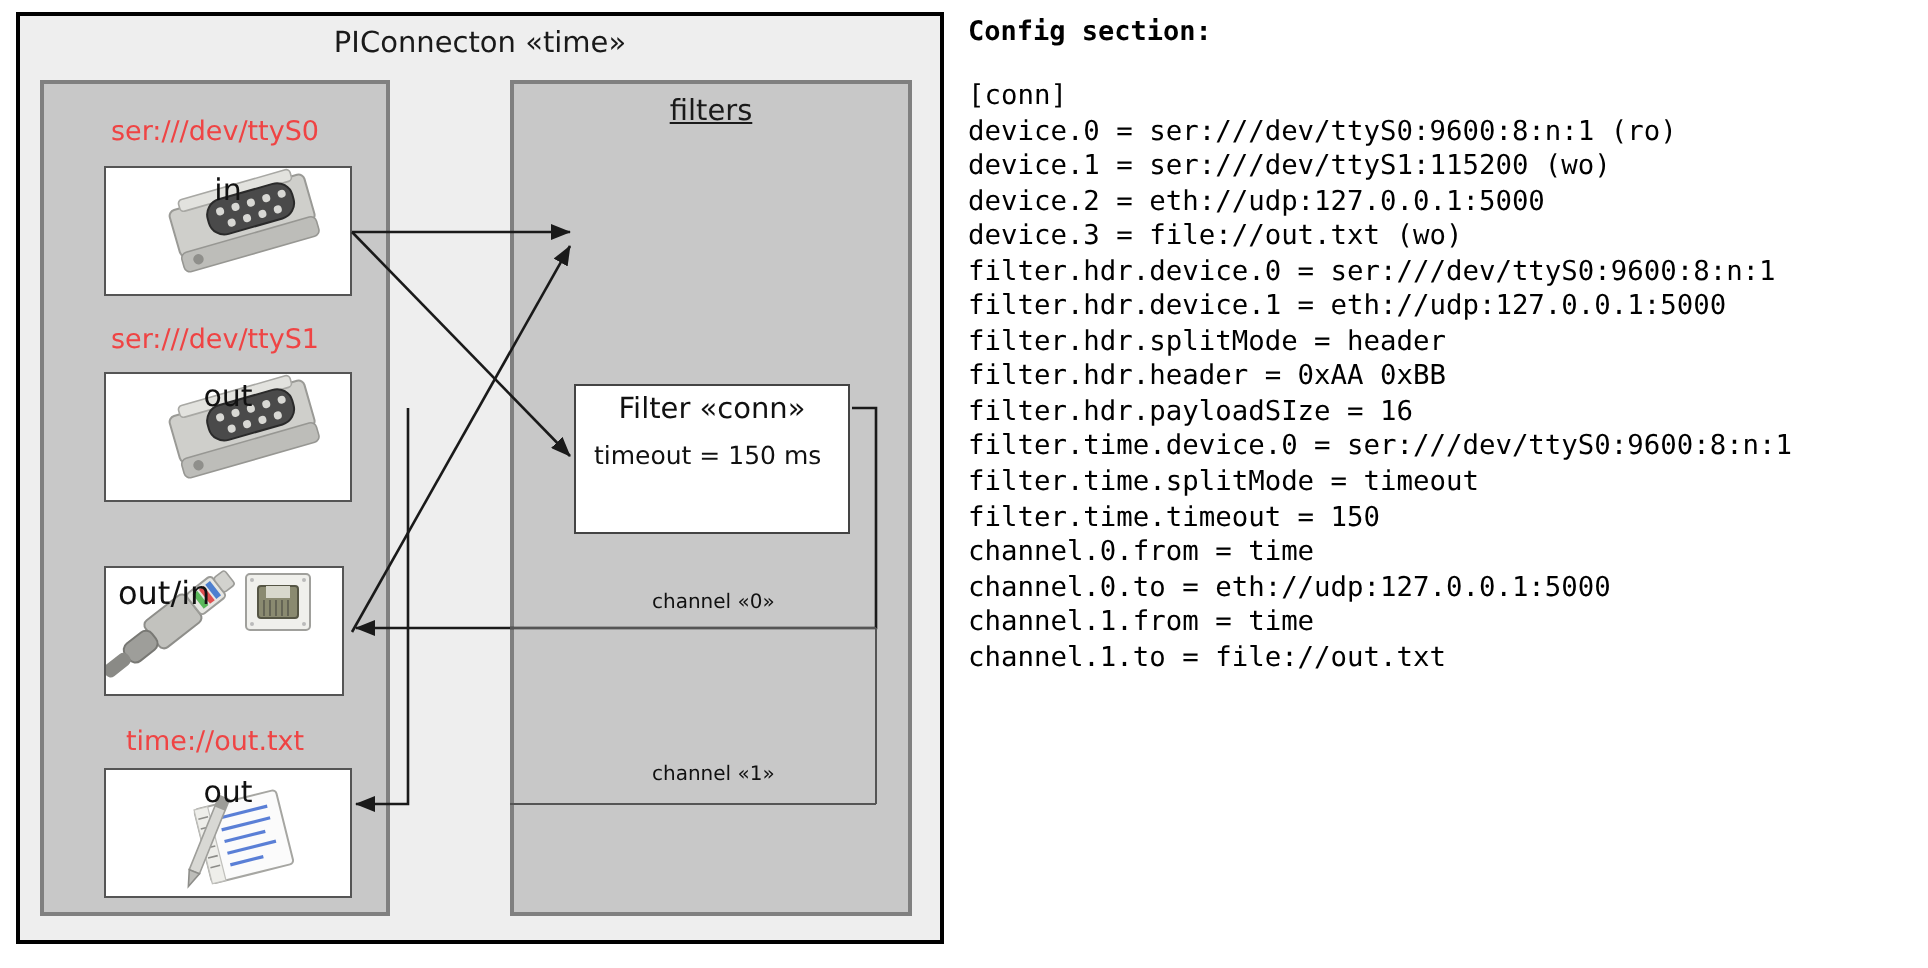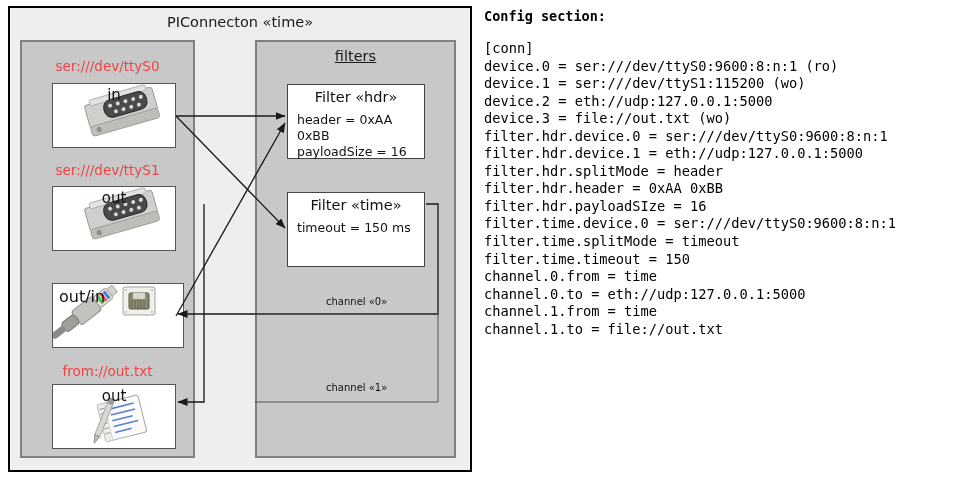--- a/index.html
+++ b/index.html
@@ -252,21 +252,21 @@
               <circle cx="45" cy="18" r="2"></circle>
                 <circle cx="53" cy="18" r="2"></circle>
             </g>
             <rect x="0" y="26" width="70" height="10" rx="3" fill="#bdbdb9" stroke="#979793" stroke-width="0.8"></rect>
             <circle cx="8" cy="31" r="2.6" fill="#8f8f8b"></circle>
           </g>
         </svg>
       </div>
     </div>
 
-    <div class="dev-box" style="left:44px; top:277px; width:132px; height:65px;">
+    <div class="dev-box" style="left:44px; top:277px; width:120px; height:65px;">
       <div class="dev-dir left-align">out/in</div>
       <div class="icon-wrap">
         <svg width="124" height="65" viewBox="0 0 124 65">
           <rect x="70" y="3" width="32" height="28" rx="2" fill="#f0f0ec" stroke="#a0a09c" stroke-width="1"></rect>
           <rect x="76" y="9" width="20" height="16" rx="1.5" fill="#8a8a70" stroke="#555544" stroke-width="1"></rect>
           <rect x="80" y="9" width="12" height="6" fill="#d8d8cc"></rect>
           <g stroke="#55554a" stroke-width="0.7">
             <line x1="79" y1="16" x2="79" y2="24"></line>
               <line x1="82" y1="16" x2="82" y2="24"></line>
             <line x1="85" y1="16" x2="85" y2="24"></line>
@@ -284,21 +284,21 @@
             <rect x="29" y="4" width="3" height="9" fill="#5ab85a"></rect>
             <rect x="33" y="4" width="3" height="9" fill="#e05050"></rect>
             <rect x="37" y="4" width="3" height="9" fill="#4d7fd0"></rect>
             <rect x="-16" y="3" width="17" height="11" rx="4" fill="#9e9e9a" stroke="#787874" stroke-width="1"></rect>
             <rect x="-30" y="5" width="15" height="7" rx="3" fill="#8a8a86"></rect>
           </g>
         </svg>
       </div>
     </div>
 
-    <div class="dev-label" style="left:12px; top:357px; width:175px;">from://out.txt</div>
+    <div class="dev-label" style="left:12px; top:357px; width:175px;">time://out.txt</div>
     <div class="dev-box" style="left:44px; top:378px; width:124px; height:65px;">
       <div class="dev-dir">out</div>
       <div class="icon-wrap">
         <svg width="124" height="65" viewBox="0 0 124 65">
           <g transform="translate(44,20) rotate(-14)">
             <rect x="0" y="0" width="42" height="38" rx="2" fill="#fbfbfb" stroke="#a6a6a2" stroke-width="1"></rect>
             <rect x="0" y="0" width="7" height="38" fill="#eeeeea" stroke="#c0c0bc" stroke-width="0.6"></rect>
             <g stroke="#8c8c88" stroke-width="0.8">
               <line x1="1" y1="5" x2="6" y2="5"></line>
                 <line x1="1" y1="10" x2="6" y2="10"></line>
@@ -321,30 +321,23 @@
             </g>
           </g>
         </svg>
       </div>
     </div>
 
     <div class="group-box" id="filters-group">
       <div class="group-title">filters</div>
     </div>
 
-    <div class="filter-box" style="left:279px; top:78px; width:138px; height:75px;">
-      <div class="filter-title">Filter «hdr»</div>
-      <div class="filter-attrs">
-        <div>header = 0xAA 0xBB</div>
-        <div>payloadSize = 16</div>
-      </div>
-    </div>
 
     <div class="filter-box" style="left:279px; top:186px; width:138px; height:75px;">
-      <div class="filter-title">Filter «time»</div>
+      <div class="filter-title">Filter «conn»</div>
       <div class="filter-attrs">
         <div>timeout = 150 ms</div>
       </div>
     </div>
 
     <div class="channel-label" style="left:318px; top:290px;">channel «0»</div>
     <div class="channel-label" style="left:318px; top:376px;">channel «1»</div>
 
     <svg id="svg-overlay">
       <defs>

